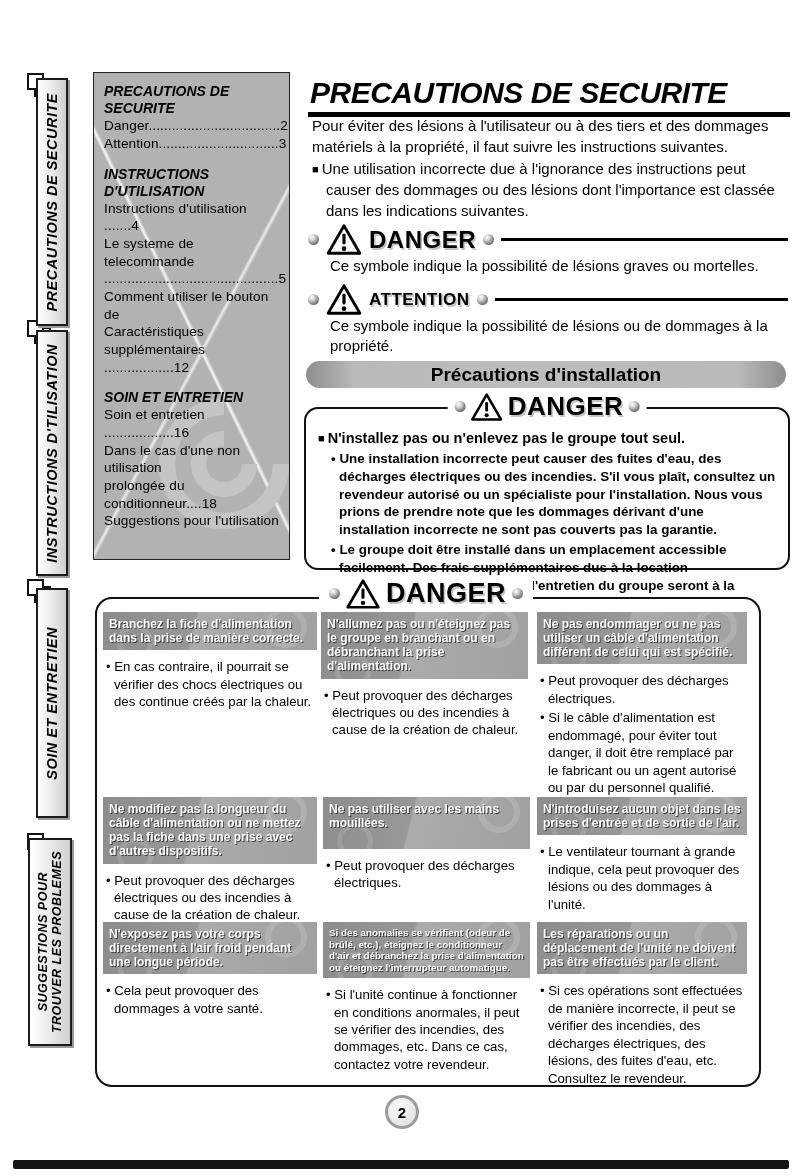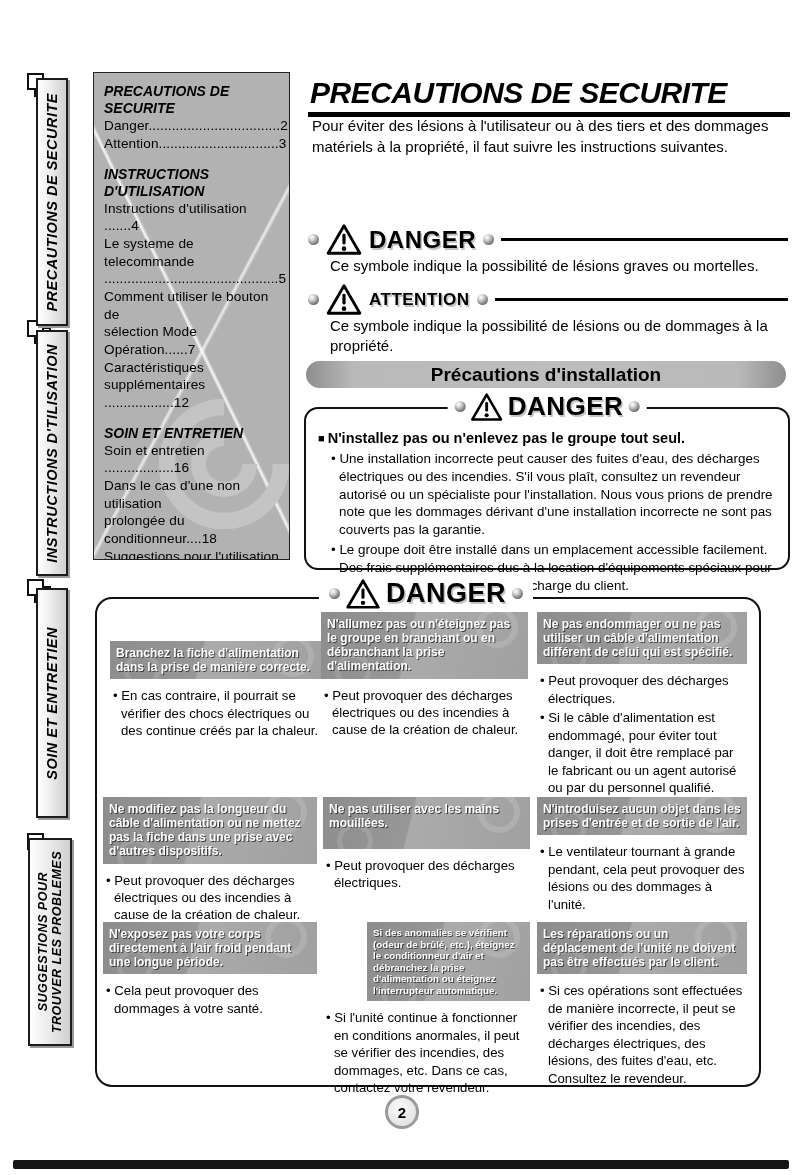--- a/index.html
+++ b/index.html
@@ -47,21 +47,21 @@
 
   .pill{position:absolute;left:306px;top:361px;width:480px;height:27px;border-radius:14px;
         background:linear-gradient(90deg,#8e8e8e 0%,#b9b9b9 10%,#bdbdbd 50%,#b9b9b9 90%,#8e8e8e 100%);
         display:flex;align-items:center;justify-content:center;font-weight:bold;font-size:19px;}
 
   .dbox{position:absolute;left:304px;top:407px;width:486px;height:163px;border:2.5px solid #111;
         border-radius:14px;background:#fff;box-sizing:border-box;padding:20px 10px 0 12px;}
   .dbox-head{position:absolute;left:547px;top:391px;transform:translateX(-50%);
         display:flex;align-items:center;gap:5px;background:#fff;padding:0 7px;z-index:3;}
   .dbox-lead{font-weight:bold;font-size:14.5px;padding-left:13px;text-indent:-13px;line-height:1.3;}
-  .dbox-bullet{font-size:13.4px;line-height:1.33;padding-left:21px;text-indent:-8px;margin-top:2px;}
+  .dbox-bullet{font-size:13.4px;line-height:1.33;padding-left:21px;text-indent:-8px;margin-top:2px;font-weight:bold;}
   .dbox-bullet::before{content:"• ";}
 
   
   .frame{position:absolute;left:95px;top:597px;width:662px;height:486px;border:2.5px solid #111;
          border-radius:17px;background:#fff;}
   .grid-head{position:absolute;left:426px;top:578px;transform:translateX(-50%);
          display:flex;align-items:center;gap:6px;background:#fff;padding:0 10px;z-index:3;}
 
   .card{position:absolute;z-index:2;}
   .card-h{position:relative;color:#fff;font-weight:bold;font-size:12px;line-height:1.18;
@@ -119,40 +119,40 @@
       <div class="toc-line">Danger..................................2</div>
       <div class="toc-line">Attention...............................3</div>
     </div>
     <div class="toc-sec">
       <div class="toc-title">INSTRUCTIONS</div>
       <div class="toc-title">D'UTILISATION</div>
       <div class="toc-line">Instructions d'utilisation .......4</div>
       <div class="toc-line">Le systeme de telecommande</div>
       <div class="toc-line">.............................................5</div>
       <div class="toc-line">Comment utiliser le bouton de</div>
-      <div class="toc-line">sélection Mode Opération......7</div>
       <div class="toc-line">Caractéristiques</div>
       <div class="toc-line">supplémentaires ..................12</div>
     </div>
     <div class="toc-sec" style="margin-bottom:0;">
       <div class="toc-title">SOIN ET ENTRETIEN</div>
       <div class="toc-line">Soin et entretien ..................16</div>
       <div class="toc-line">Dans le cas d'une non utilisation</div>
       <div class="toc-line">prolongée du conditionneur....18</div>
       <div class="toc-line">Suggestions pour l'utilisation</div>
 
     </div>
 
   </div>
 
   <div class="title">PRECAUTIONS DE SECURITE</div>
   <div class="title-rule"></div>
 
   <div class="intro">
     <div>Pour éviter des lésions à l'utilisateur ou à des tiers et des dommages matériels à la propriété, il faut suivre les instructions suivantes.</div>
+    <div class="b"><span class="sq">■ </span><span>Une utilisation incorrecte due à l'ignorance des instructions peut causer des dommages ou des lésions dont l'importance est classée dans les indications suivantes.</span></div>
   </div>
 
   <div class="level-row" style="top:224px;">
     <div class="sphere"></div>
     <svg class="tri" width="36" height="31" viewBox="0 0 100 88">
       <path d="M50 5 L95 83 L5 83 Z" fill="#fff" stroke="#000" stroke-width="8" stroke-linejoin="round"></path>
       <rect x="45.5" y="28" width="9" height="30" rx="4" fill="#000"></rect>
         <circle cx="50" cy="70" r="6.5" fill="#000"></circle>
     </svg>
     <span class="wlabel" style="font-size:24px;">DANGER</span>
@@ -197,21 +197,21 @@
     <div class="sphere"></div>
     <svg class="tri" width="34" height="30" viewBox="0 0 100 88">
       <path d="M50 5 L95 83 L5 83 Z" fill="#fff" stroke="#000" stroke-width="8" stroke-linejoin="round"></path>
       <rect x="45.5" y="28" width="9" height="30" rx="4" fill="#000"></rect>
         <circle cx="50" cy="70" r="6.5" fill="#000"></circle>
     </svg>
     <span class="wlabel" style="font-size:27px;">DANGER</span>
     <div class="sphere"></div>
   </div>
 
-  <div class="card" style="left:110px;top:612px;width:214px;margin-top:29px;">
+  <div class="card" style="left:103px;top:612px;width:214px;">
     <div class="card-h">Branchez la fiche d'alimentation dans la prise de manière correcte.</div>
     <div class="card-b">
       <div class="li">En cas contraire, il pourrait se vérifier des chocs électriques ou des continue créés par la chaleur.</div>
     </div>
   </div>
   <div class="card" style="left:321px;top:612px;width:207px;">
     <div class="card-h">N'allumez pas ou n'éteignez pas le groupe en branchant ou en débranchant la prise d'alimentation.</div>
     <div class="card-b">
       <div class="li">Peut provoquer des décharges électriques ou des incendies à cause de la création de chaleur.</div>
     </div>
@@ -232,32 +232,32 @@
   </div>
   <div class="card" style="left:323px;top:797px;width:207px;">
     <div class="card-h" style="min-height:52px;box-sizing:border-box;">Ne pas utiliser avec les mains mouillées.</div>
     <div class="card-b">
       <div class="li">Peut provoquer des décharges électriques.</div>
     </div>
   </div>
   <div class="card" style="left:537px;top:797px;width:210px;">
     <div class="card-h">N'introduisez aucun objet dans les prises d'entrée et de sortie de l'air.</div>
     <div class="card-b">
-      <div class="li">Le ventilateur tournant à grande pendant, cela peut provoquer des lésions ou des dommages à l'unité.</div>
+      <div class="li">Le ventilateur tournant à grande indique, cela peut provoquer des lésions ou des dommages à l'unité.</div>
     </div>
   </div>
 
   <div class="card" style="left:103px;top:922px;width:214px;">
     <div class="card-h">N'exposez pas votre corps directement à l'air froid pendant une longue période.</div>
     <div class="card-b">
       <div class="li">Cela peut provoquer des dommages à votre santé.</div>
     </div>
   </div>
   <div class="card" style="left:323px;top:922px;width:207px;">
-    <div class="card-h small" style="min-height:54px;box-sizing:border-box;margin-left:44px;">Si des anomalies se vérifient (odeur de brûlé, etc.), éteignez le conditionneur d'air et débranchez la prise d'alimentation ou éteignez l'interrupteur automatique.</div>
+    <div class="card-h small" style="min-height:54px;box-sizing:border-box;">Si des anomalies se vérifient (odeur de brûlé, etc.), éteignez le conditionneur d'air et débranchez la prise d'alimentation ou éteignez l'interrupteur automatique.</div>
     <div class="card-b">
       <div class="li">Si l'unité continue à fonctionner en conditions anormales, il peut se vérifier des incendies, des dommages, etc. Dans ce cas, contactez votre revendeur.</div>
     </div>
   </div>
   <div class="card" style="left:537px;top:922px;width:210px;">
     <div class="card-h">Les réparations ou un déplacement de l'unité ne doivent pas être effectués par le client.</div>
     <div class="card-b">
       <div class="li">Si ces opérations sont effectuées de manière incorrecte, il peut se vérifier des incendies, des décharges électriques, des lésions, des fuites d'eau, etc. Consultez le revendeur.</div>
     </div>
   </div>

